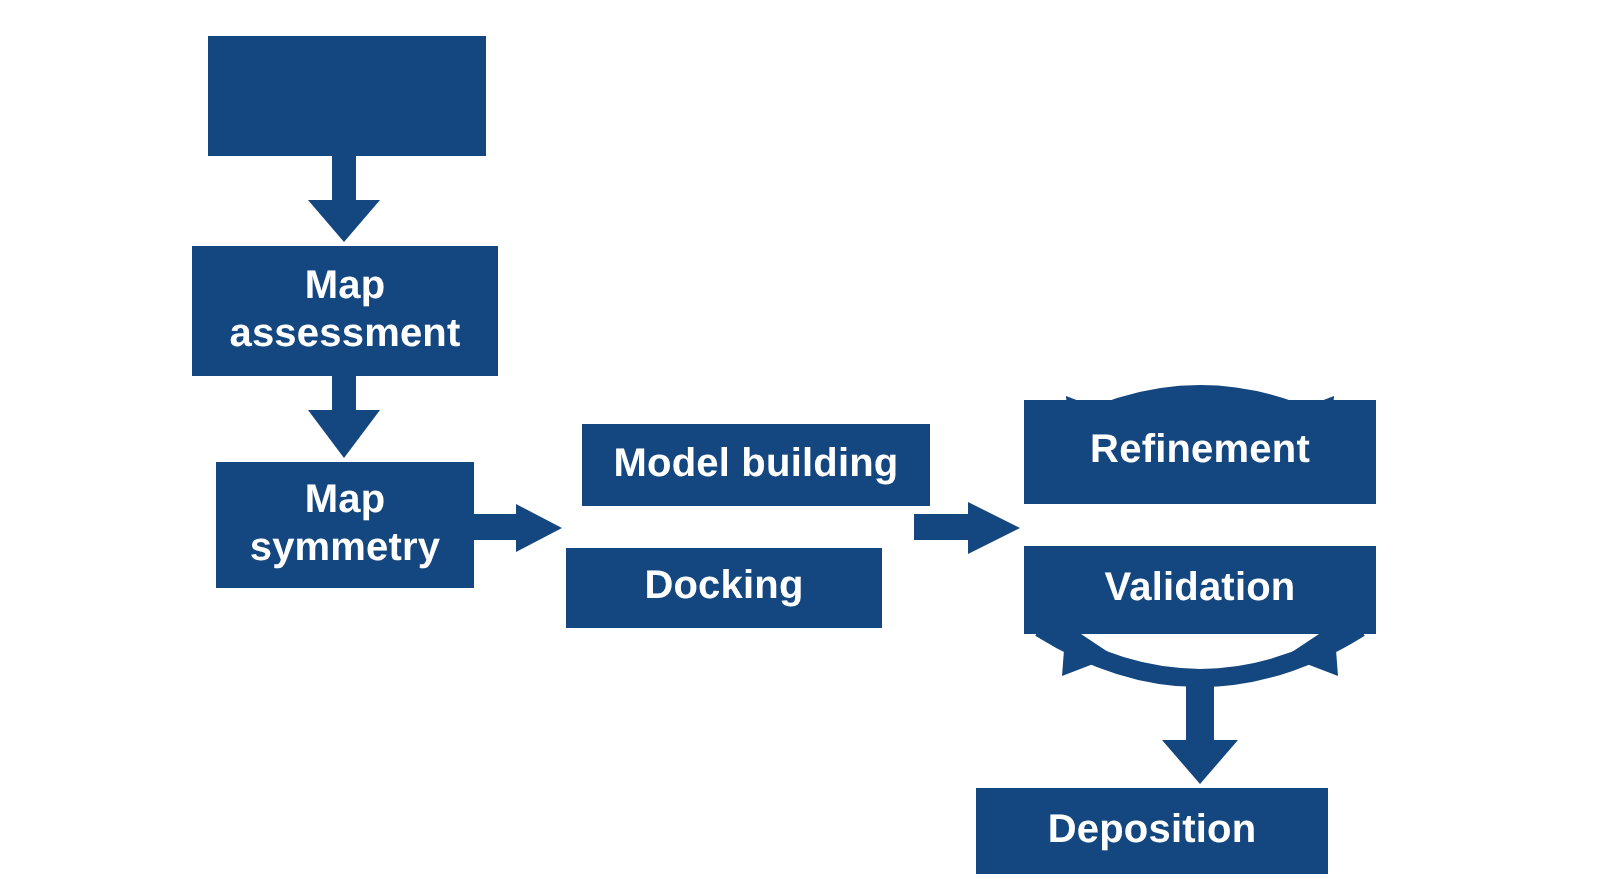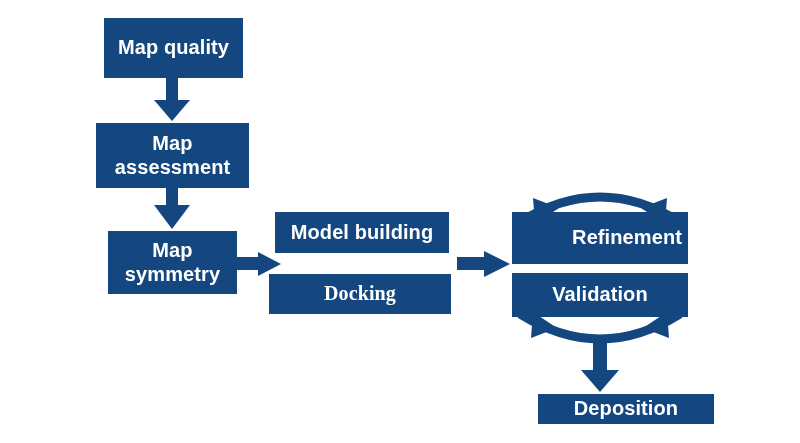--- a/index.html
+++ b/index.html
@@ -98,51 +98,50 @@
       <polygon points="172 20, 170 46, 146 30"></polygon>
 
       <polygon points="36 160, 38 134, 62 150"></polygon>
 
       <polygon points="174 160, 148 150, 172 134"></polygon>
     </g>
   </svg>
 
   <div class="node" style="left:104px; top:18px; width:139px; height:60px;">
     <span>
-      <span>Map quality</span>
     </span>
   </div>
 
   <div class="node" style="left:96px; top:123px; width:153px; height:65px;">
     <span>
       <span>Map</span>
       <span>assessment</span>
     </span>
   </div>
 
   <div class="node" style="left:108px; top:231px; width:129px; height:63px;">
     <span>
       <span>Map</span>
       <span>symmetry</span>
     </span>
   </div>
 
-  <div class="node" style="left:275px; top:212px; width:174px; height:41px;justify-content:flex-end;">
+  <div class="node" style="left:291px; top:212px; width:174px; height:41px;justify-content:flex-end;">
     <span>Model building</span>
   </div>
 
-  <div class="node" style="left:269px; top:274px; width:182px; height:40px;font-family:Liberation Serif, serif;">
+  <div class="node" style="left:283px; top:274px; width:158px; height:40px;">
     <span>Docking</span>
   </div>
 
-  <div class="node" style="left:512px; top:212px; width:176px; height:52px;text-align:right;">
+  <div class="node" style="left:512px; top:200px; width:176px; height:52px;">
     <span>Refinement</span>
   </div>
 
   <div class="node" style="left:512px; top:273px; width:176px; height:44px;">
     <span>Validation</span>
   </div>
 
-  <div class="node" style="left:538px; top:394px; width:176px; height:30px;">
+  <div class="node" style="left:488px; top:394px; width:176px; height:43px;">
     <span>Deposition</span>
   </div>
 
 </div>
 
 </body></html>

